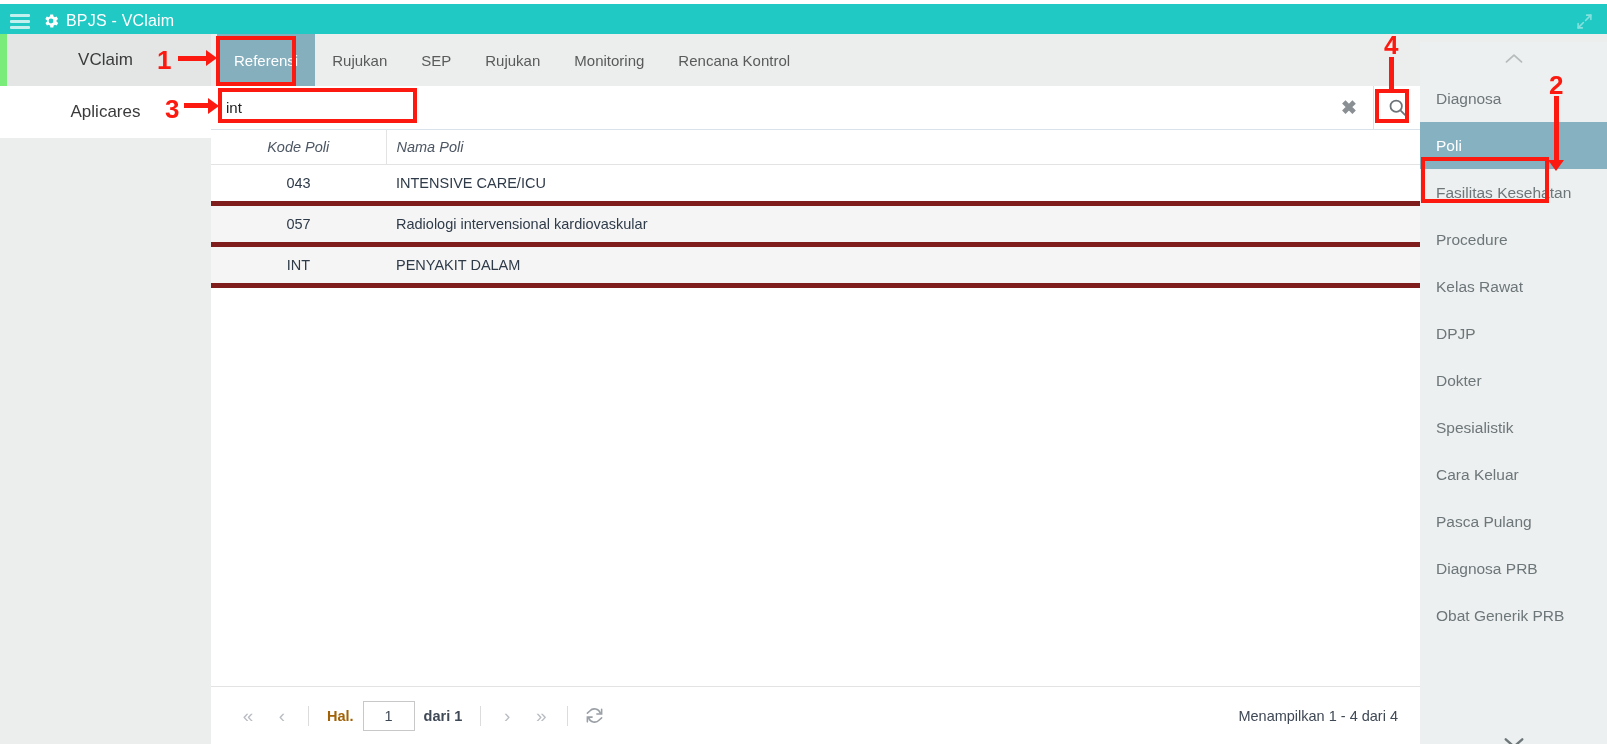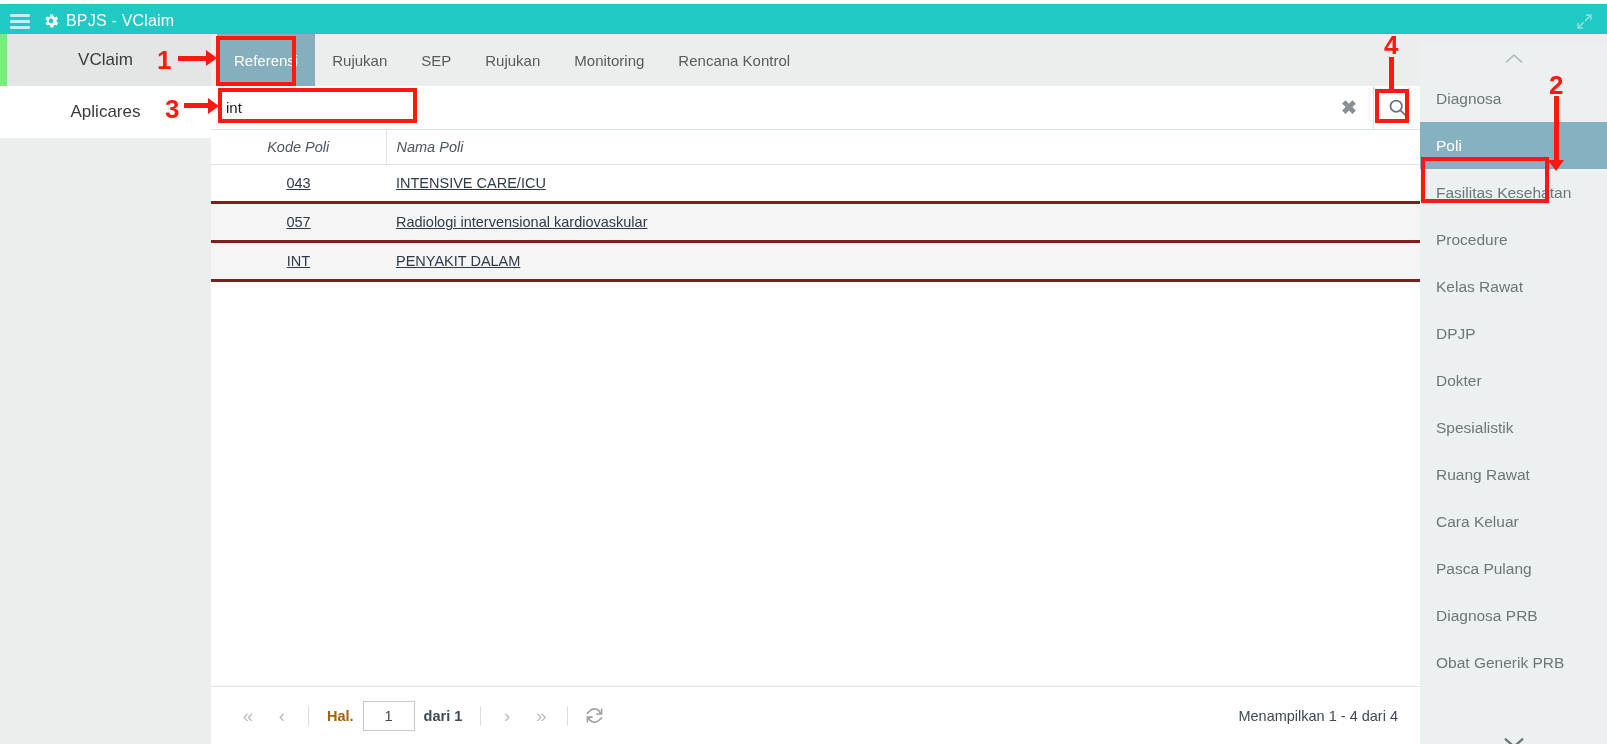--- a/index.html
+++ b/index.html
@@ -184,23 +184,22 @@
   }
   table.grid th.col-kode {
     width: 175px;
     text-align: center;
     border-right: 1px solid #e3e3e3;
   }
   table.grid td {
     font-size: 14.5px;
     color: #2f3b49;
     padding: 10px;
-    border-bottom: 3px solid #7f1d1d;
-    box-sizing: border-box;
-    text-decoration: underline;
+    border-bottom: 5px solid #7f1d1d;
+    box-sizing: border-box;
   }
   table.grid td.col-kode {
     width: 175px;
     text-align: center;
   }
   table.grid tr.odd td { background: #ffffff; }
   table.grid tr.even td { background: #f5f5f5; }
 
   
   .pager {
@@ -491,23 +490,20 @@
   <div class="rb-item">
     <span>DPJP</span>
   </div>
   <div class="rb-item">
     <span>Dokter</span>
   </div>
   <div class="rb-item">
     <span>Spesialistik</span>
   </div>
   <div class="rb-item">
-    <span>Ruang Rawat</span>
-  </div>
-  <div class="rb-item">
     <span>Cara Keluar</span>
   </div>
   <div class="rb-item">
     <span>Pasca Pulang</span>
   </div>
   <div class="rb-item">
     <span>Diagnosa PRB</span>
   </div>
   <div class="rb-item">
     <span>Obat Generik PRB</span>

